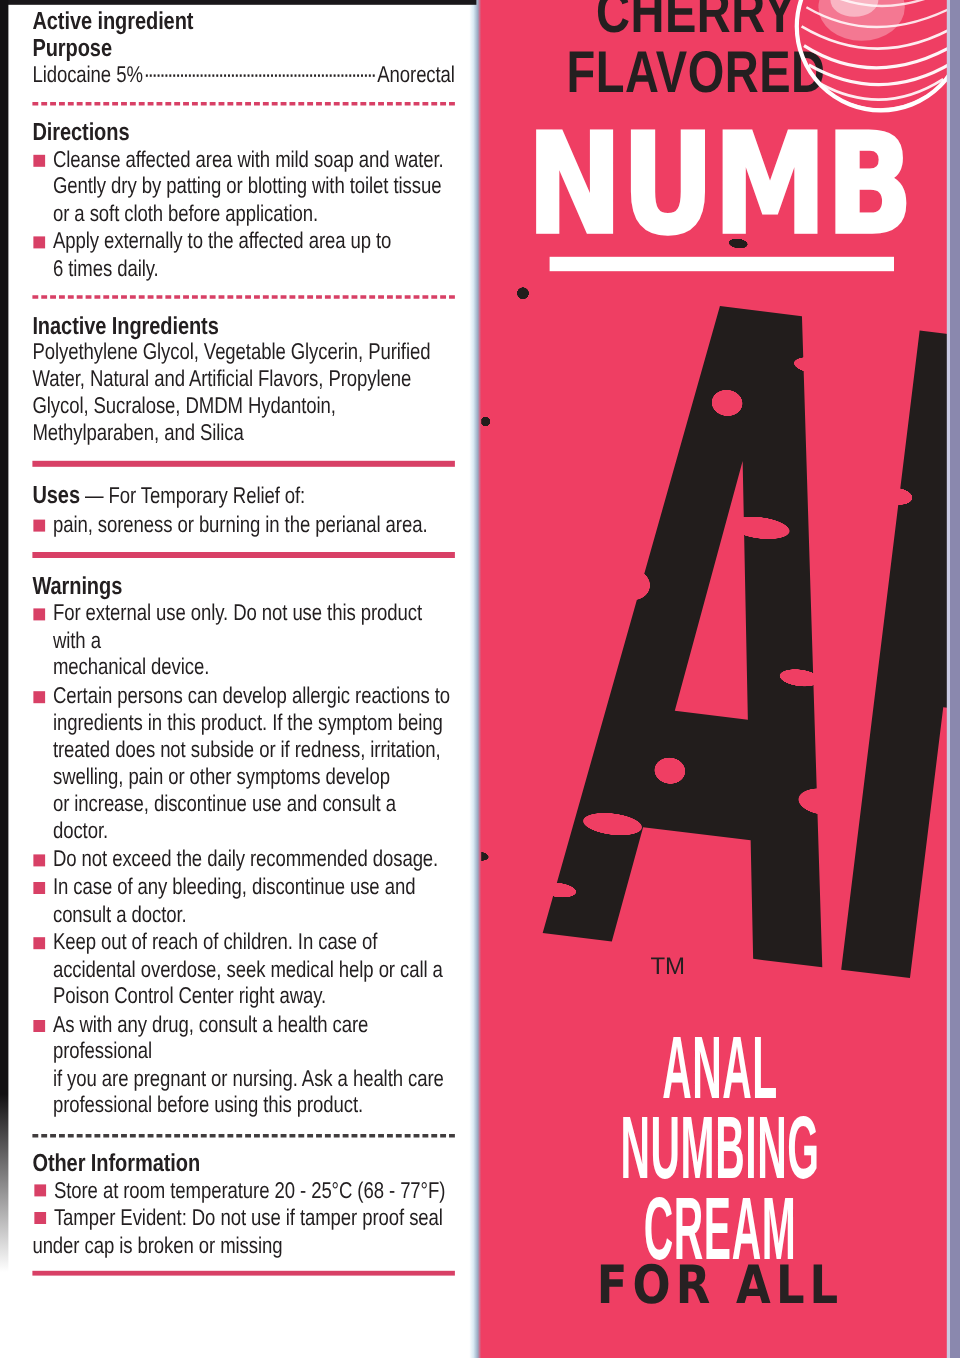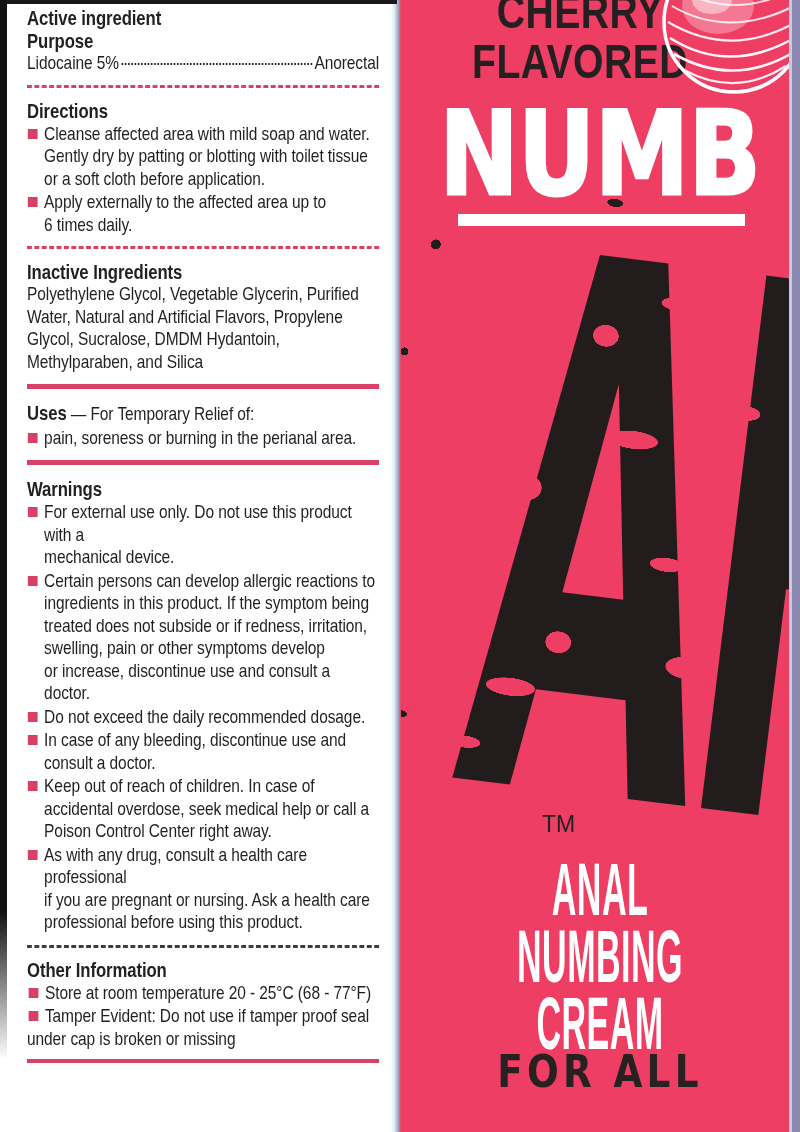--- a/index.html
+++ b/index.html
@@ -72,21 +72,21 @@
       radial-gradient(ellipse 15px 6px at 122px 585px,var(--pink) 97%,transparent 100%),
       radial-gradient(ellipse 11px 16px at 312px 305px,var(--pink) 97%,transparent 100%);}
   .af-specks{position:absolute;inset:0;pointer-events:none;background:
       radial-gradient(circle 5px at 32px 95px,#221d1c 96%,transparent 100%),
       radial-gradient(circle 4px at 14px 205px,#221d1c 96%,transparent 100%),
       radial-gradient(ellipse 9px 4px at 52px 565px,#221d1c 96%,transparent 100%),
       radial-gradient(circle 4px at 392px 125px,#221d1c 96%,transparent 100%),
       radial-gradient(circle 5px at 372px 565px,#221d1c 96%,transparent 100%),
       radial-gradient(circle 3px at 22px 385px,#221d1c 96%,transparent 100%),
       radial-gradient(ellipse 8px 4px at 205px 32px,#221d1c 96%,transparent 100%);}
-  .tm{position:absolute;top:812px;left:142px;font-size:23px;line-height:25px;color:#241f20;}
+  .tm{position:absolute;top:794px;left:142px;font-size:20px;line-height:25px;color:#241f20;}
   .product{position:absolute;top:856px;left:0;width:400px;text-align:center;
            font-weight:bold;font-size:74px;line-height:67px;color:#fff;
            transform:scaleX(0.46);letter-spacing:1px;}
   .tagline{position:absolute;top:1050px;left:0;width:400px;text-align:center;
            font-family:"DejaVu Sans",sans-serif;font-weight:bold;font-size:44px;line-height:44px;
            color:#272122;transform:scaleX(0.85);letter-spacing:5px;}
   .cherry{position:absolute;top:-52px;right:-8px;width:158px;height:158px;}
 </style>
 </head>
 <body>

